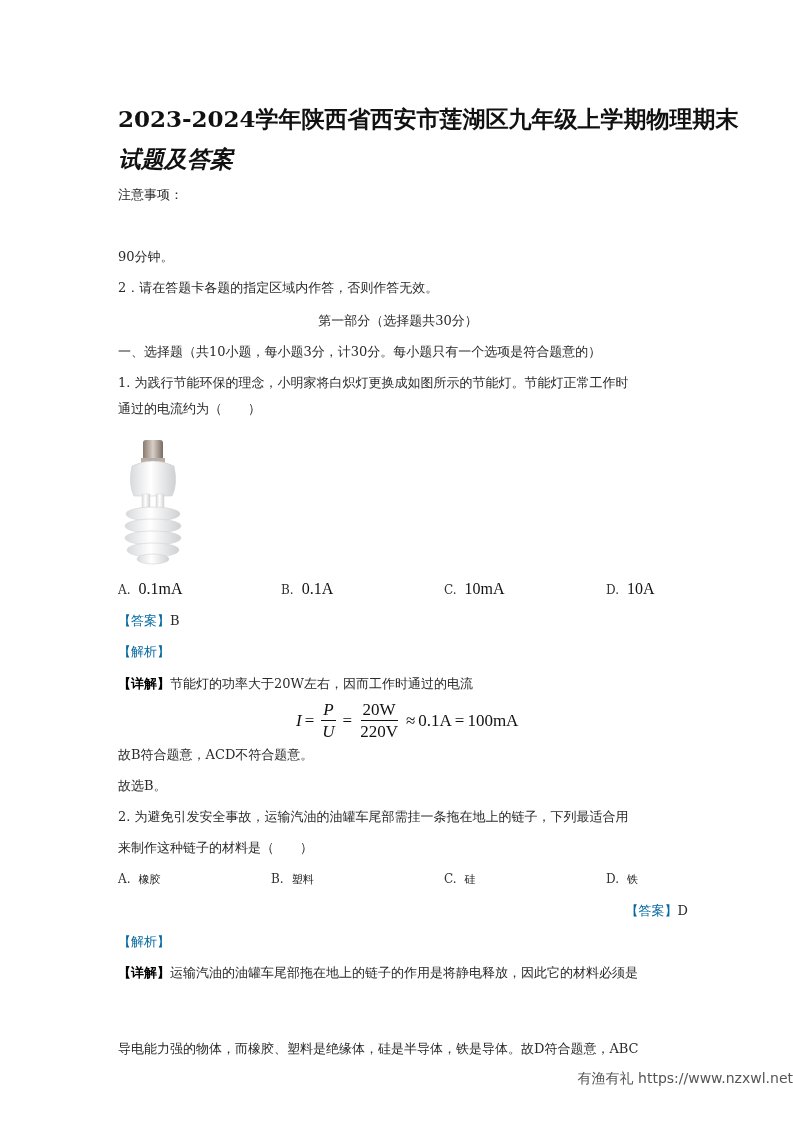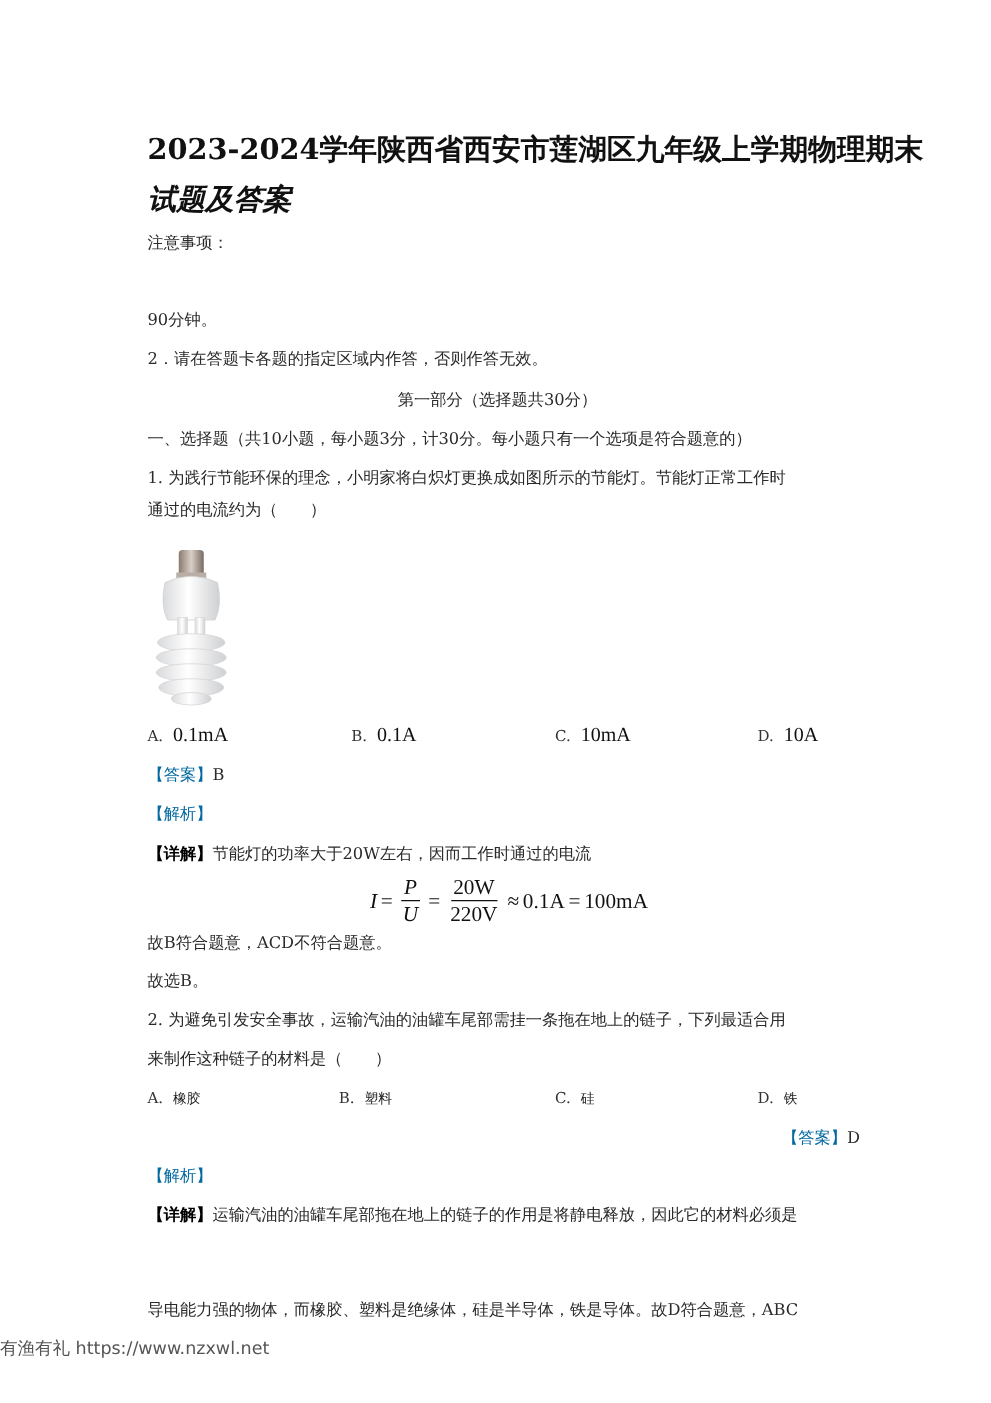--- a/index.html
+++ b/index.html
@@ -32,21 +32,21 @@
       font-family: "Liberation Serif", "DejaVu Serif", serif; font-size: 17px; color: #111;
       display: flex; align-items: center;
     }
     .frac { display: inline-flex; flex-direction: column; align-items: center; margin: 0 3px; }
     .frac .num { border-bottom: 1px solid #111; padding: 0 2px; line-height: 20px; }
     .frac .den { line-height: 22px; padding: 0 2px; }
     .ital { font-style: italic; }
     .op { margin: 0 3px; }
     .bulb { position: absolute; left: 120px; top: 436px; width: 66px; height: 130px; }
     .footer {
-      position: absolute; top: 1070px; left: 0; width: 793px; text-align: left;
+      position: absolute; top: 1070px; left: 0; width: 793px; text-align: right;
       font-family: "DejaVu Sans", "Liberation Sans", sans-serif; font-size: 14px; color: #555555;
     }
   </style>
 </head>
 <body>
 
 <div class="page">
 
   <div class="title" style="top:104px;">2023-2024学年陕西省西安市莲湖区九年级上学期物理期末</div>
   <div class="title" style="top:144px;font-style:italic;">试题及答案</div>

